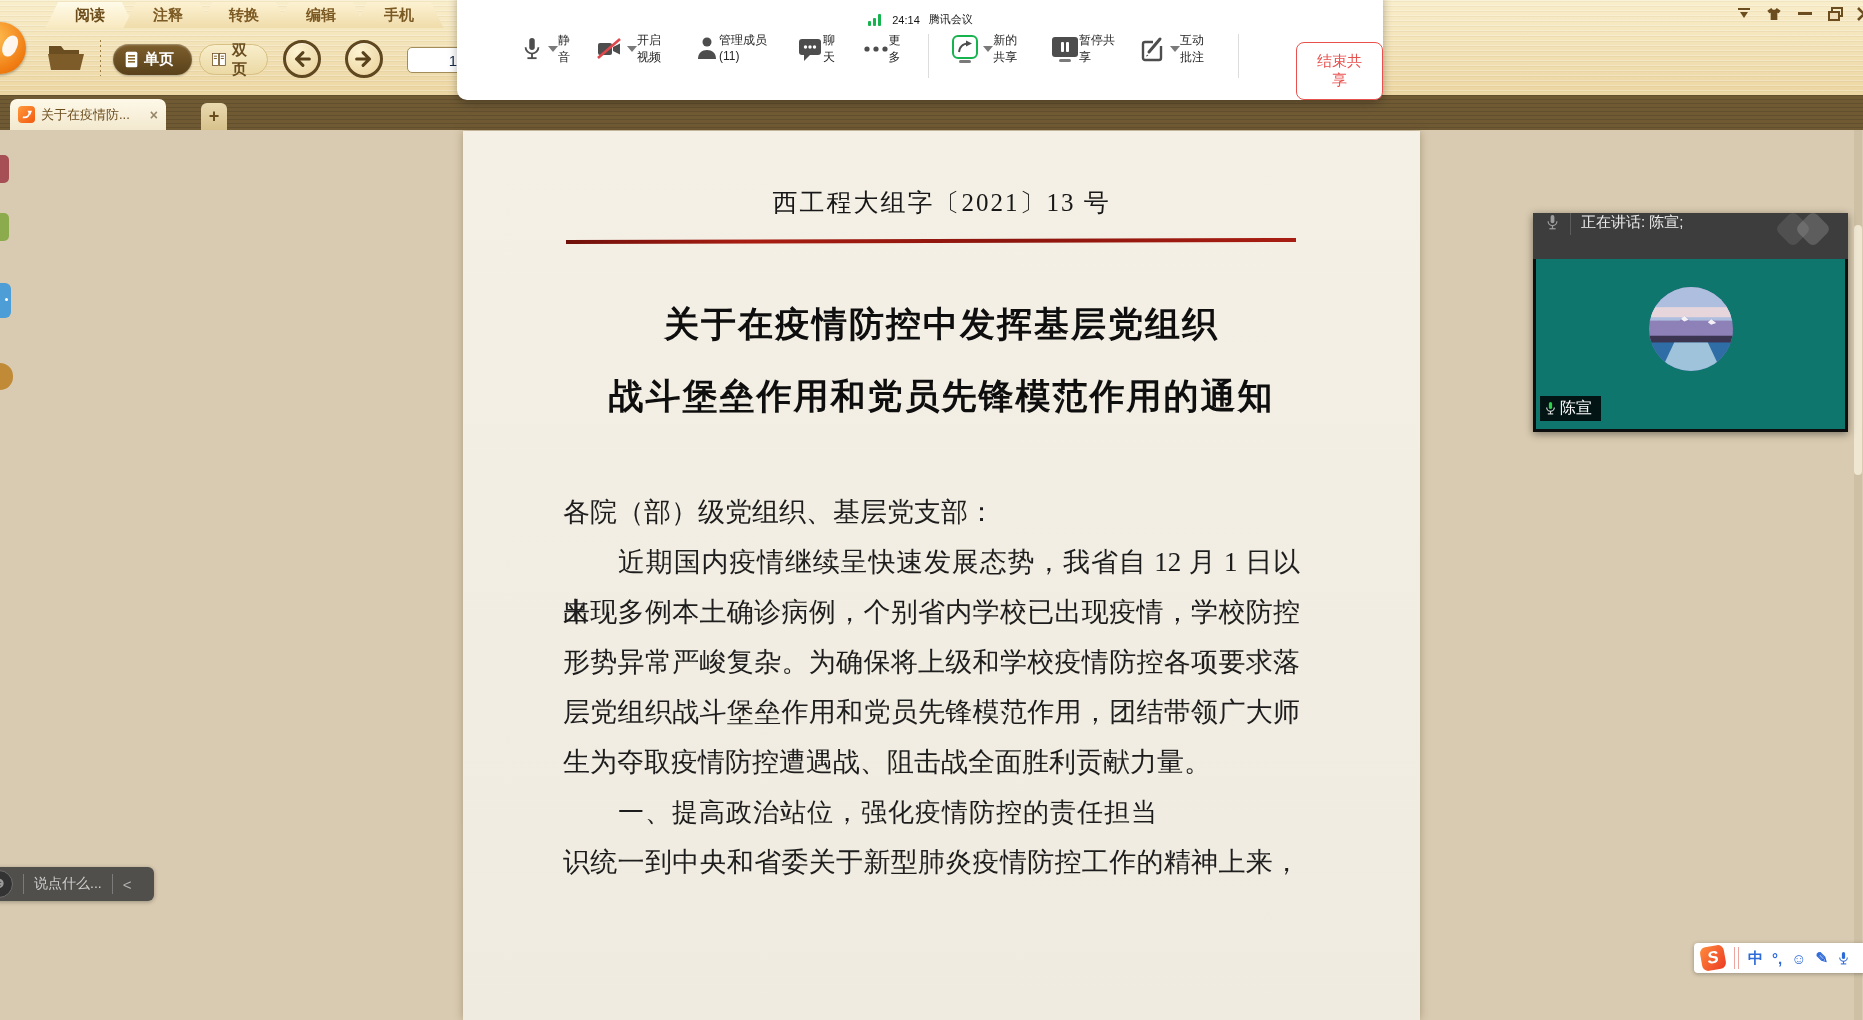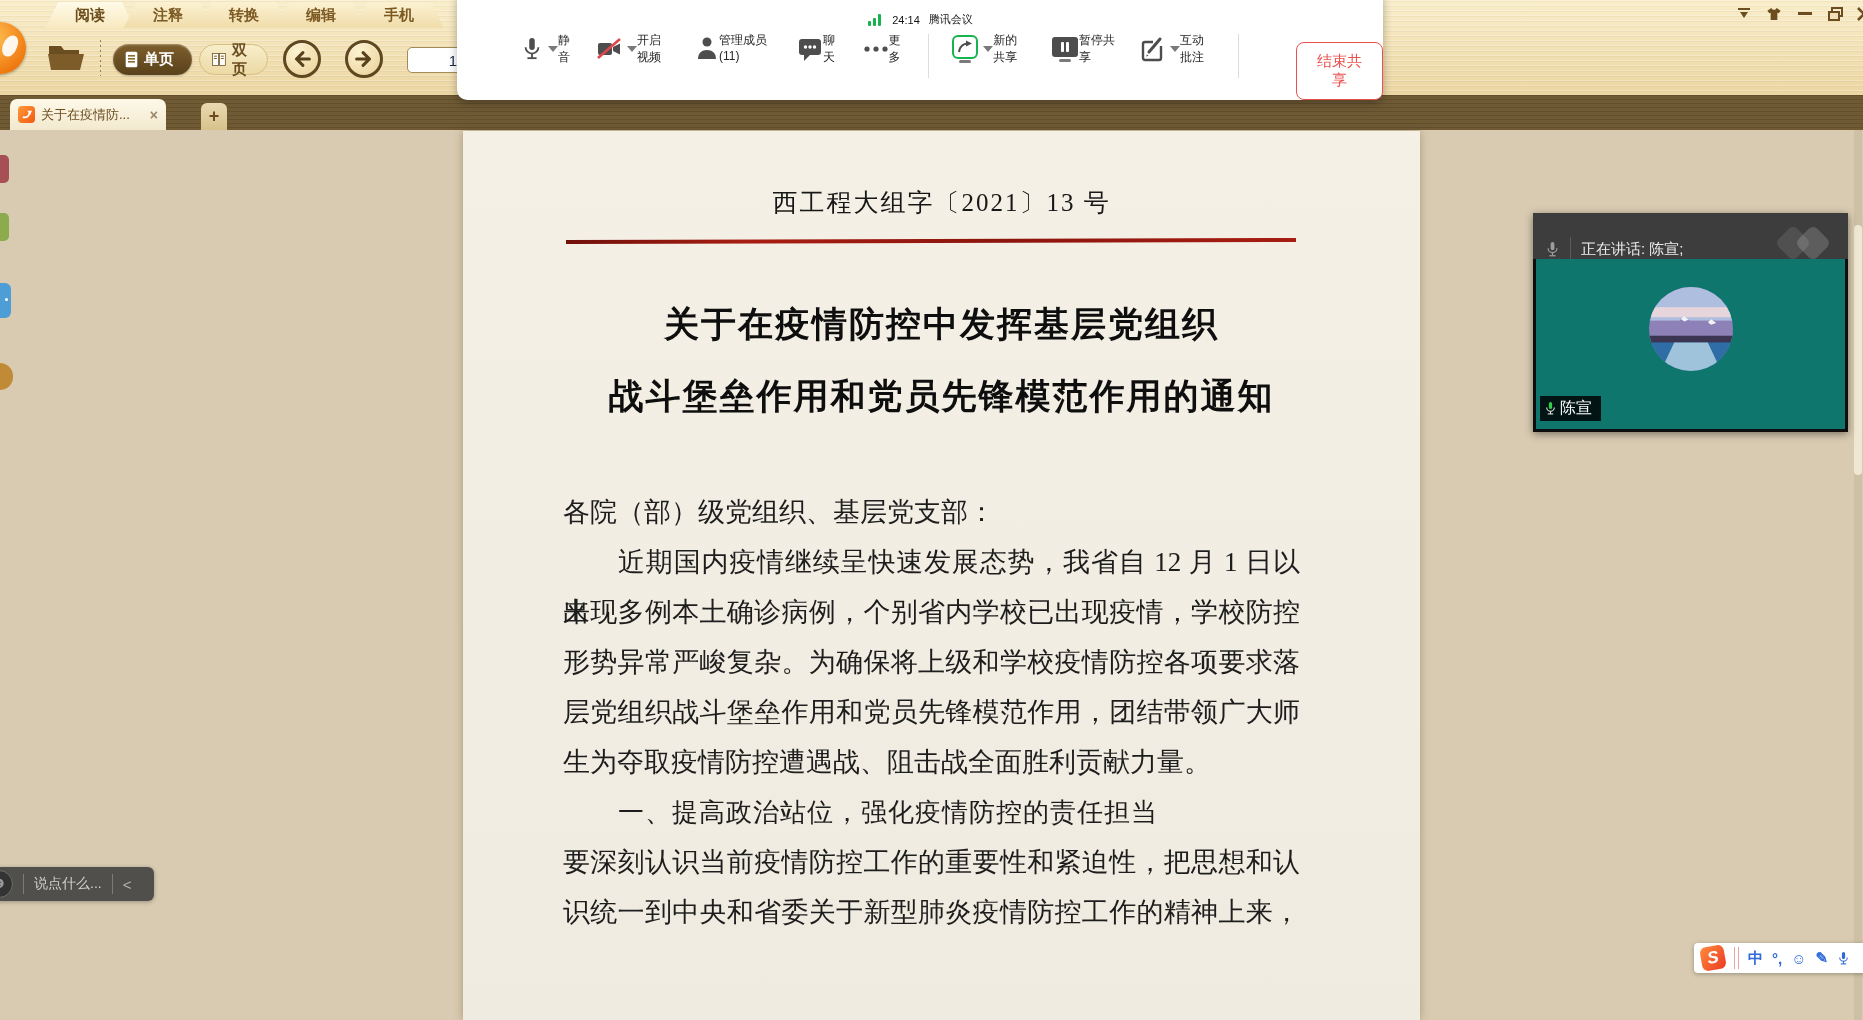--- a/index.html
+++ b/index.html
@@ -101,21 +101,21 @@
     display:flex;align-items:center;justify-content:center;}
   .standbar{width:12px;height:3px;background:#7a7a7a;border-radius:2px;margin-top:1px;}
   .endshare{margin-left:34px;margin-top:10px;border:1px solid #e9514e;color:#e9514e;background:#fff;
     border-radius:8px;padding:9px 17px;font-size:15px;cursor:pointer;
     font-family:"Liberation Sans",sans-serif;text-align:center;}
 
   
   .pwin{position:absolute;left:1533px;top:213px;width:315px;height:219px;background:#0e0e0e;
     box-shadow:0 2px 8px rgba(0,0,0,.45);}
   .pwhead{position:absolute;left:0;top:0;width:100%;height:46px;background:#3d3d3d;display:flex;
-    align-items:flex-end;gap:10px;padding:0 12px;box-sizing:border-box;cursor:move;}
+    align-items:flex-start;gap:10px;padding:0 12px;box-sizing:border-box;cursor:move;}
   .pwdiv{width:1px;height:22px;background:#5c5c5c;}
   .pwlabel{font-size:15px;color:#ededed;flex:1;}
   .pwlogo{position:relative;width:64px;height:32px;}
   .pwlogo span{position:absolute;width:26px;height:26px;border-radius:6px;transform:rotate(45deg);}
   .pwlogo .l1{left:8px;top:3px;background:rgba(255,255,255,.10);}
   .pwlogo .l2{left:28px;top:3px;background:rgba(255,255,255,.17);}
   .pwbody{position:absolute;left:3px;right:3px;top:46px;bottom:3px;background:#0f766e;padding-left:8px;}
   .avatar{position:absolute;left:50%;top:28px;transform:translateX(-50%);width:84px;height:84px;
     border-radius:50%;overflow:hidden;background:#8d81b8;}
   .nametag{position:absolute;left:4px;bottom:8px;background:rgba(0,0,0,.82);color:#fff;font-size:16px;
@@ -245,21 +245,20 @@
     <div class="dtitle t1">关于在疫情防控中发挥基层党组织</div>
     <div class="dtitle t2">战斗堡垒作用和党员先锋模范作用的通知</div>
     <div class="bodytext">
       <div class="bline">各院（部）级党组织、基层党支部：</div>
       <div class="bline just indent">近期国内疫情继续呈快速发展态势，我省自 12 月 1 日以来</div>
       <div class="bline just">出现多例本土确诊病例，个别省内学校已出现疫情，学校防控</div>
       <div class="bline just">形势异常严峻复杂。为确保将上级和学校疫情防控各项要求落</div>
       <div class="bline just">层党组织战斗堡垒作用和党员先锋模范作用，团结带领广大师</div>
       <div class="bline">生为夺取疫情防控遭遇战、阻击战全面胜利贡献力量。</div>
       <div class="bline hbold indent">一、提高政治站位，强化疫情防控的责任担当</div>
-      <div class="bline just">要深刻认识当前疫情防控工作的重要性和紧迫性，把思想和认</div>
       <div class="bline just">识统一到中央和省委关于新型肺炎疫情防控工作的精神上来，</div>
     </div>
   </div>
 
   <span class="edgepill p-red"></span>
   <span class="edgepill p-green"></span>
   <span class="edgepill p-blue"></span>
   <span class="edgepill p-orange"></span>
 
   <span class="applogo"></span>

